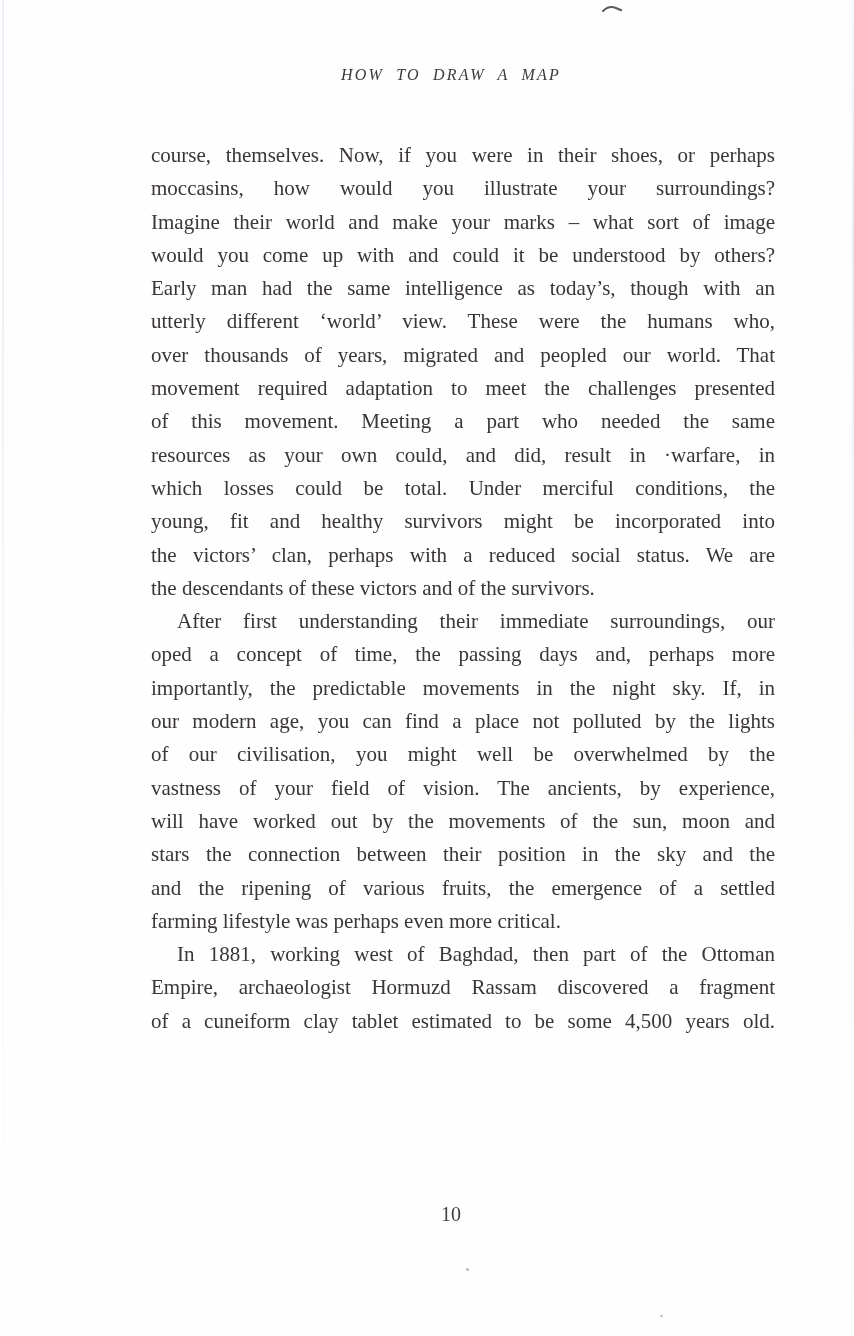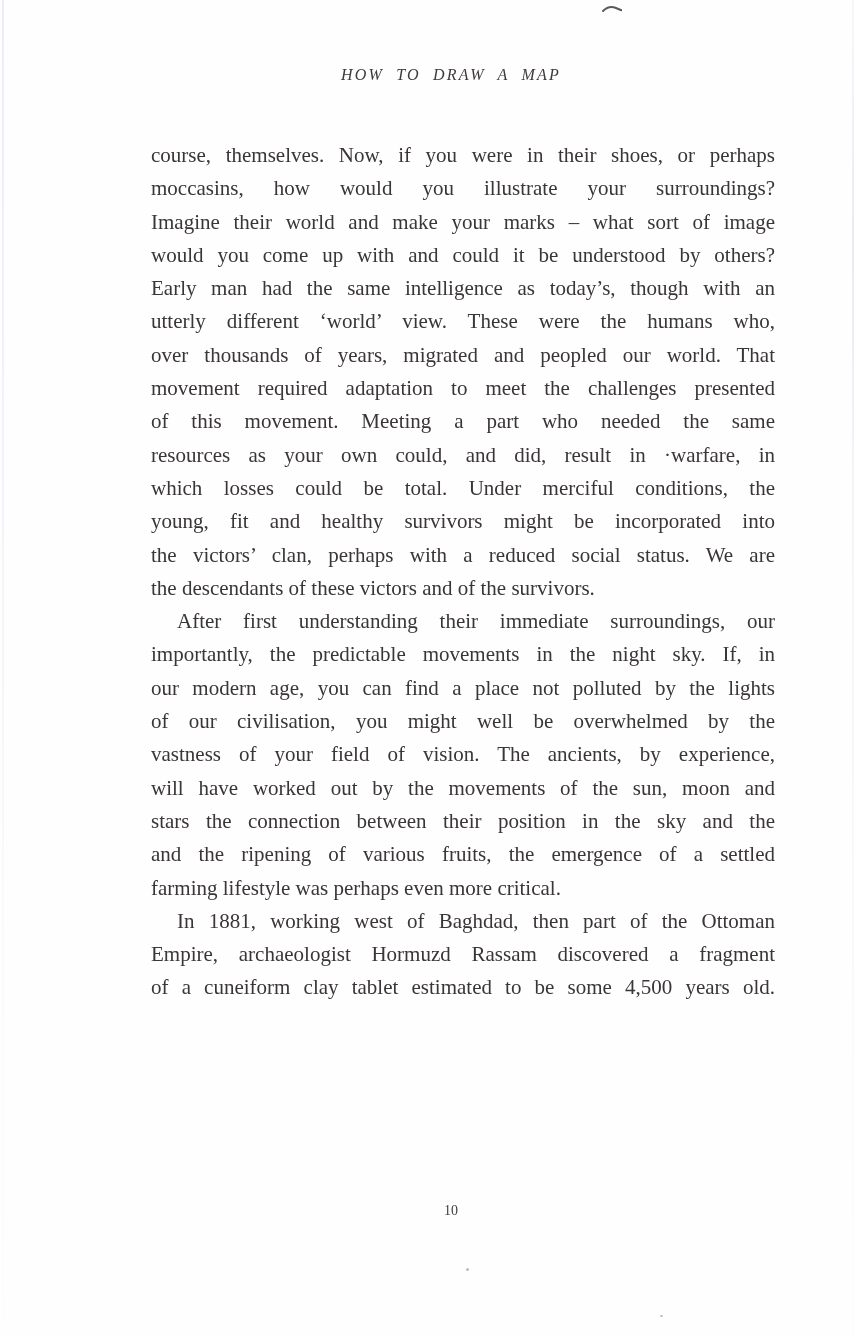--- a/index.html
+++ b/index.html
@@ -60,21 +60,21 @@
     text-align-last: left;
   }
   .line.indent {
     text-indent: 26px;
   }
   .folio {
     position: absolute;
     top: 1203px; left: 127px;
     width: 648px;
     text-align: center;
-    font-size: 14px;
+    font-size: 20px;
     color: #433e3f;
   }
   .speck {
     position: absolute;
     width: 3px; height: 3px;
     border-radius: 50%;
     background: #8a8486;
     opacity: 0.55;
   }
   .speck1 { left: 466px; top: 1268px; }
@@ -104,20 +104,21 @@
       <div class="line">utterly different ‘world’ view. These were the humans who,</div>
       <div class="line">over thousands of years, migrated and peopled our world. That</div>
       <div class="line">movement required adaptation to meet the challenges presented</div>
       <div class="line">of this movement. Meeting a part who needed the same</div>
       <div class="line">resources as your own could, and did, result in ·warfare, in</div>
       <div class="line">which losses could be total. Under merciful conditions, the</div>
       <div class="line">young, fit and healthy survivors might be incorporated into</div>
       <div class="line">the victors’ clan, perhaps with a reduced social status. We are</div>
       <div class="line last">the descendants of these victors and of the survivors.</div>
       <div class="line indent">After first understanding their immediate surroundings, our</div>
+      <div class="line">oped a concept of time, the passing days and, perhaps more</div>
       <div class="line">importantly, the predictable movements in the night sky. If, in</div>
       <div class="line">our modern age, you can find a place not polluted by the lights</div>
       <div class="line">of our civilisation, you might well be overwhelmed by the</div>
       <div class="line">vastness of your field of vision. The ancients, by experience,</div>
       <div class="line">will have worked out by the movements of the sun, moon and</div>
       <div class="line">stars the connection between their position in the sky and the</div>
       <div class="line">and the ripening of various fruits, the emergence of a settled</div>
       <div class="line last">farming lifestyle was perhaps even more critical.</div>
       <div class="line indent">In 1881, working west of Baghdad, then part of the Ottoman</div>
       <div class="line">Empire, archaeologist Hormuzd Rassam discovered a fragment</div>

